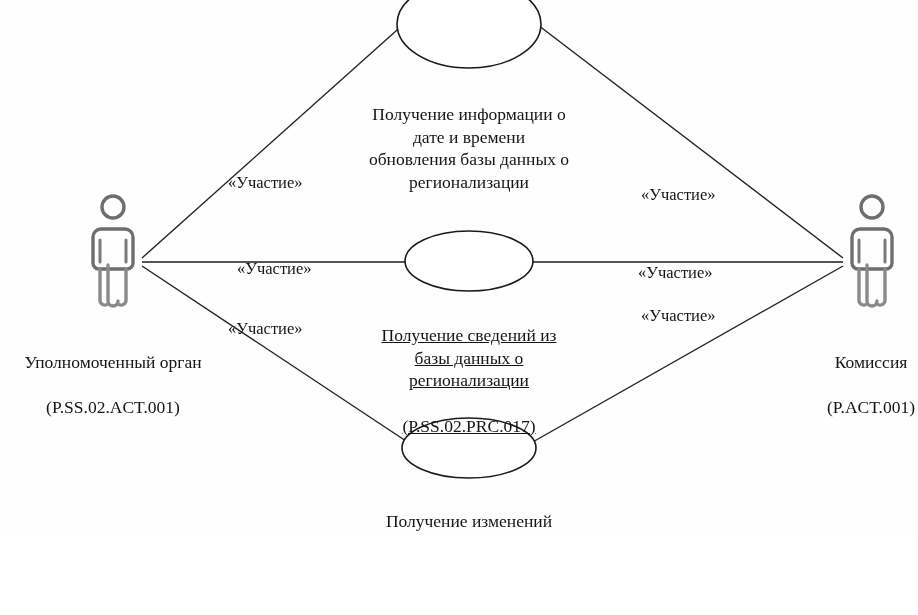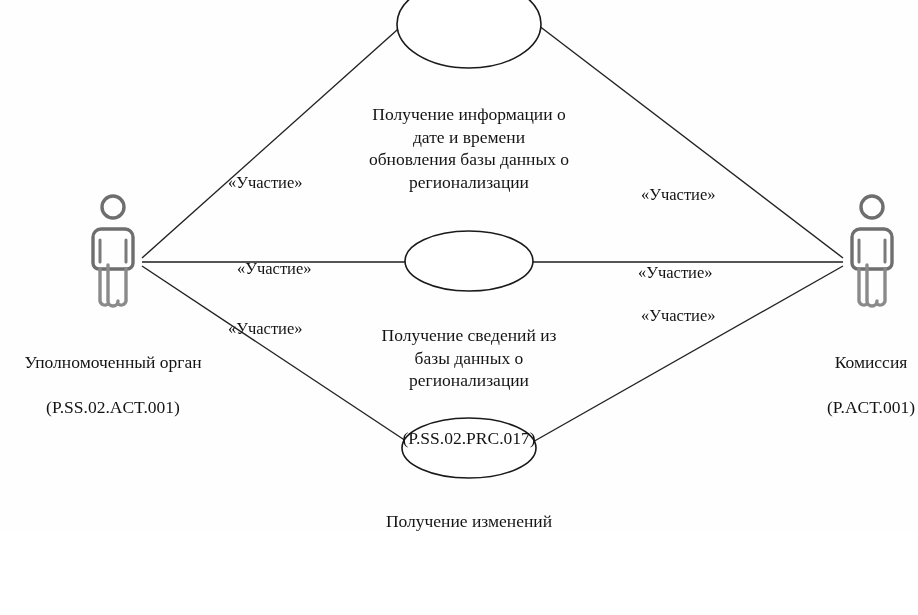--- a/index.html
+++ b/index.html
@@ -127,25 +127,25 @@
 
   </svg>
 
   <div class="txt usecase-label" style="left:319px; top:80px;">
     <span style="display: block;">Получение информации о
 дате и времени
 обновления базы данных о
 регионализации</span>
   </div>
 
-  <div class="txt usecase-label" style="left:319px; top:301px;">
+  <div class="txt usecase-label" style="left:319px; top:301px;text-decoration:underline;">
     <span style="display: block;">Получение сведений из
 базы данных о
 регионализации</span>
-    <span style="display: block; margin-top: 12px;">(P.SS.02.PRC.017)</span>
+    <span style="display: block;">(P.SS.02.PRC.017)</span>
   </div>
 
   <div class="txt usecase-label" style="left:319px; top:487px;">
     <span style="display: block;">Получение изменений
 сведений из базы
 времени о
 регионализации</span>
     
   </div>
 

